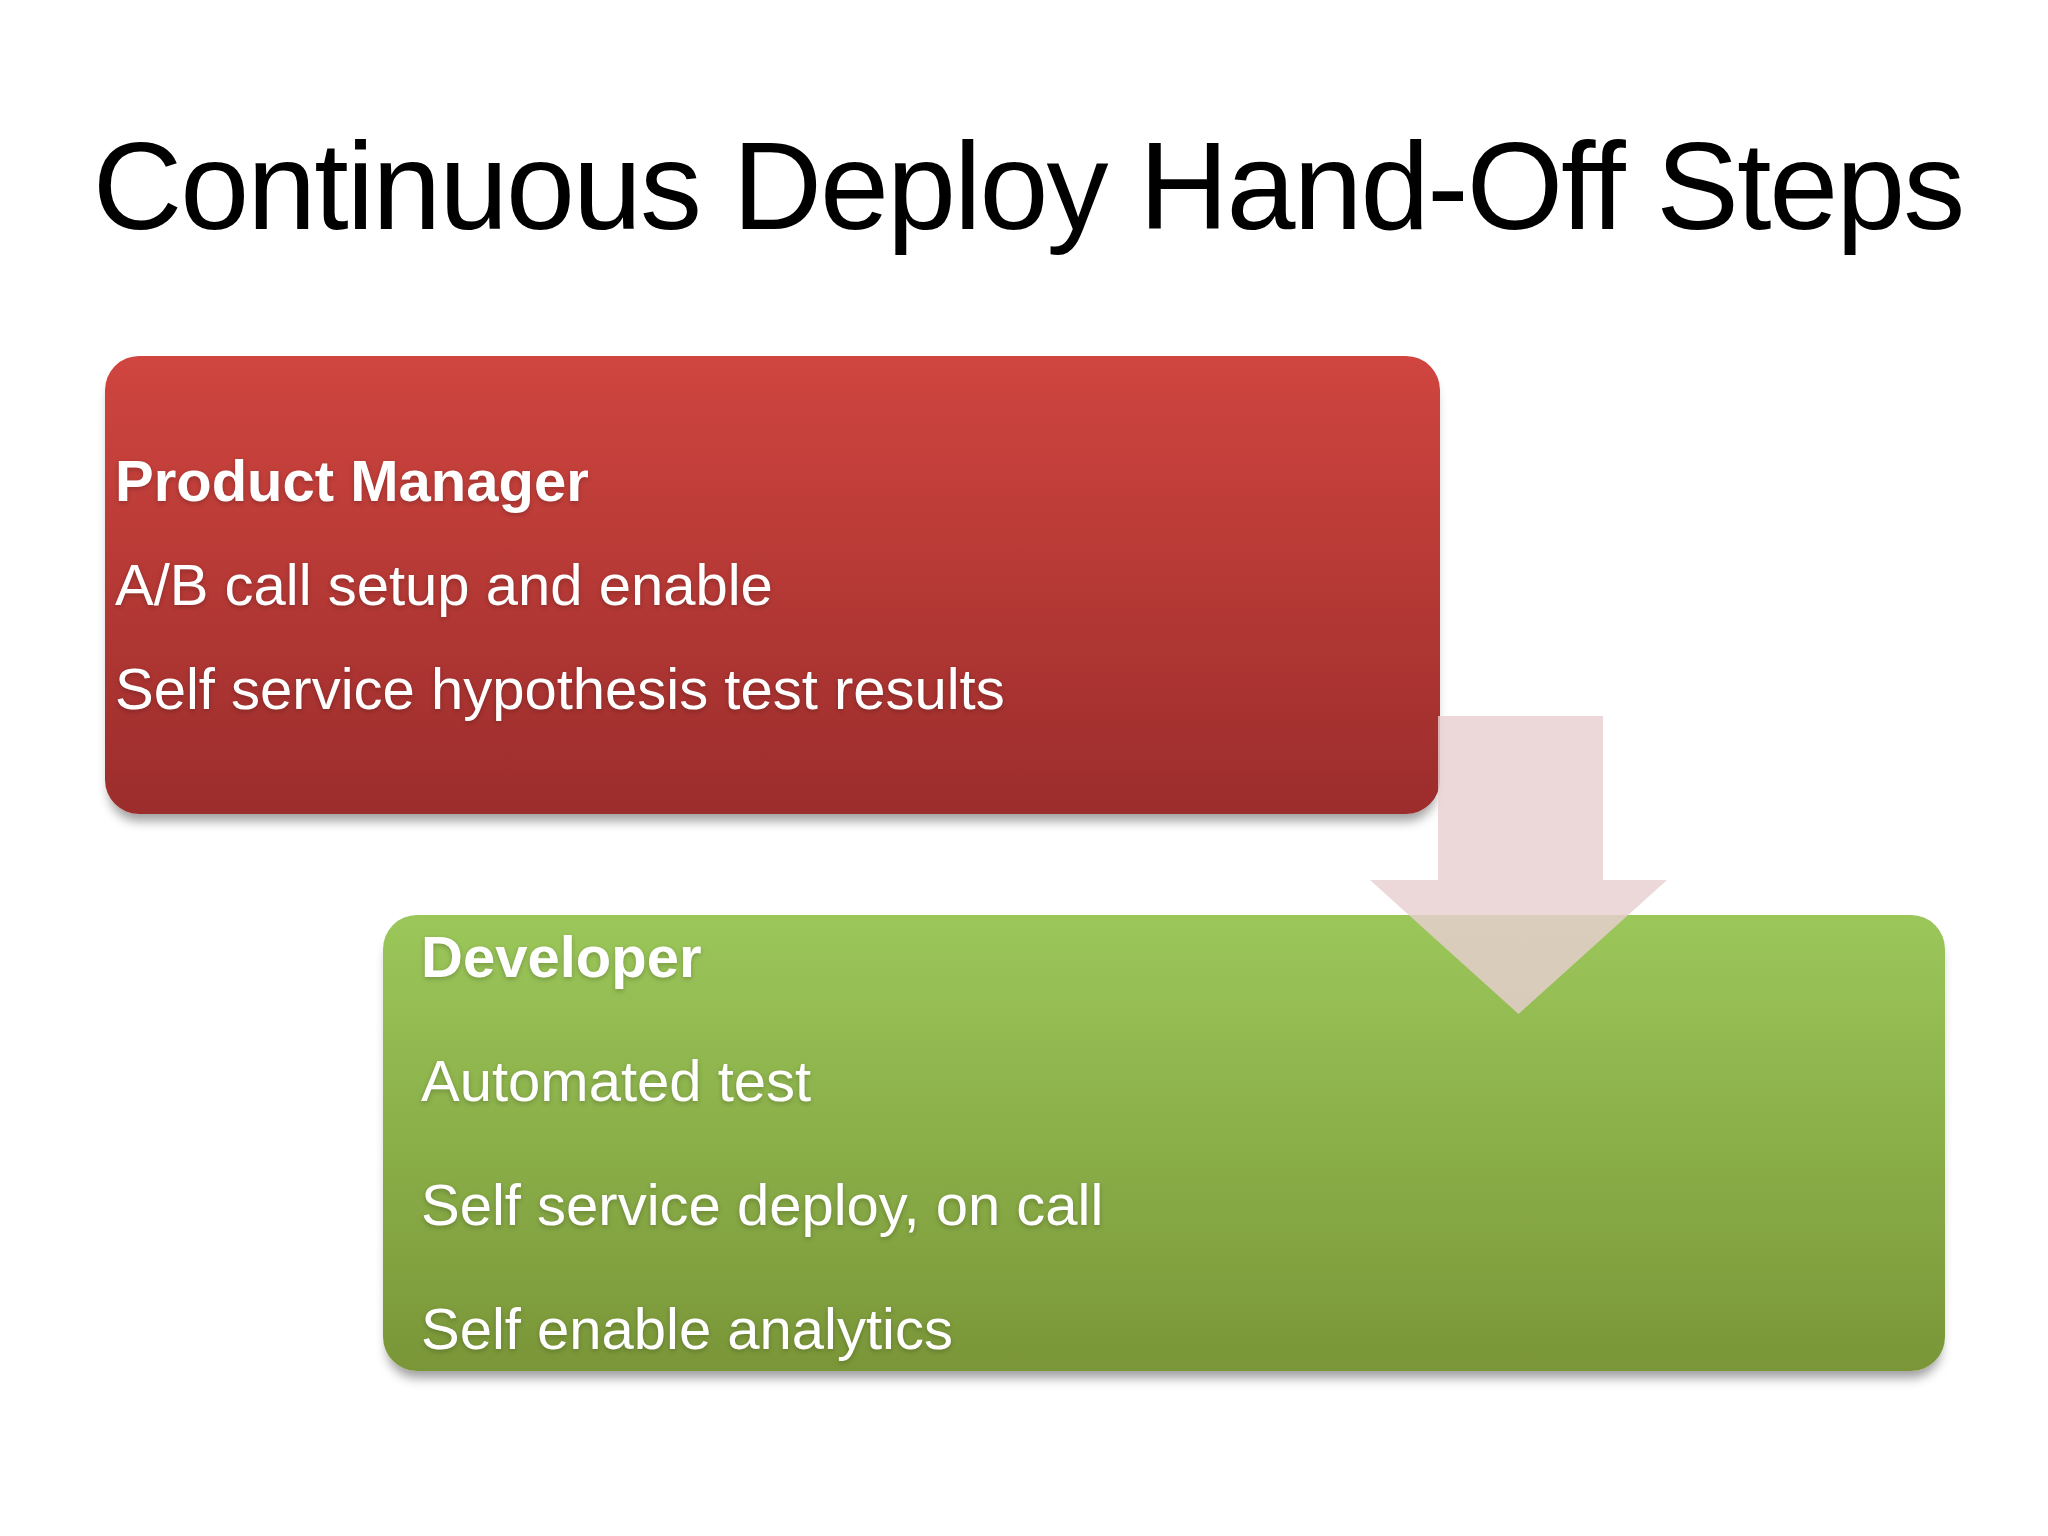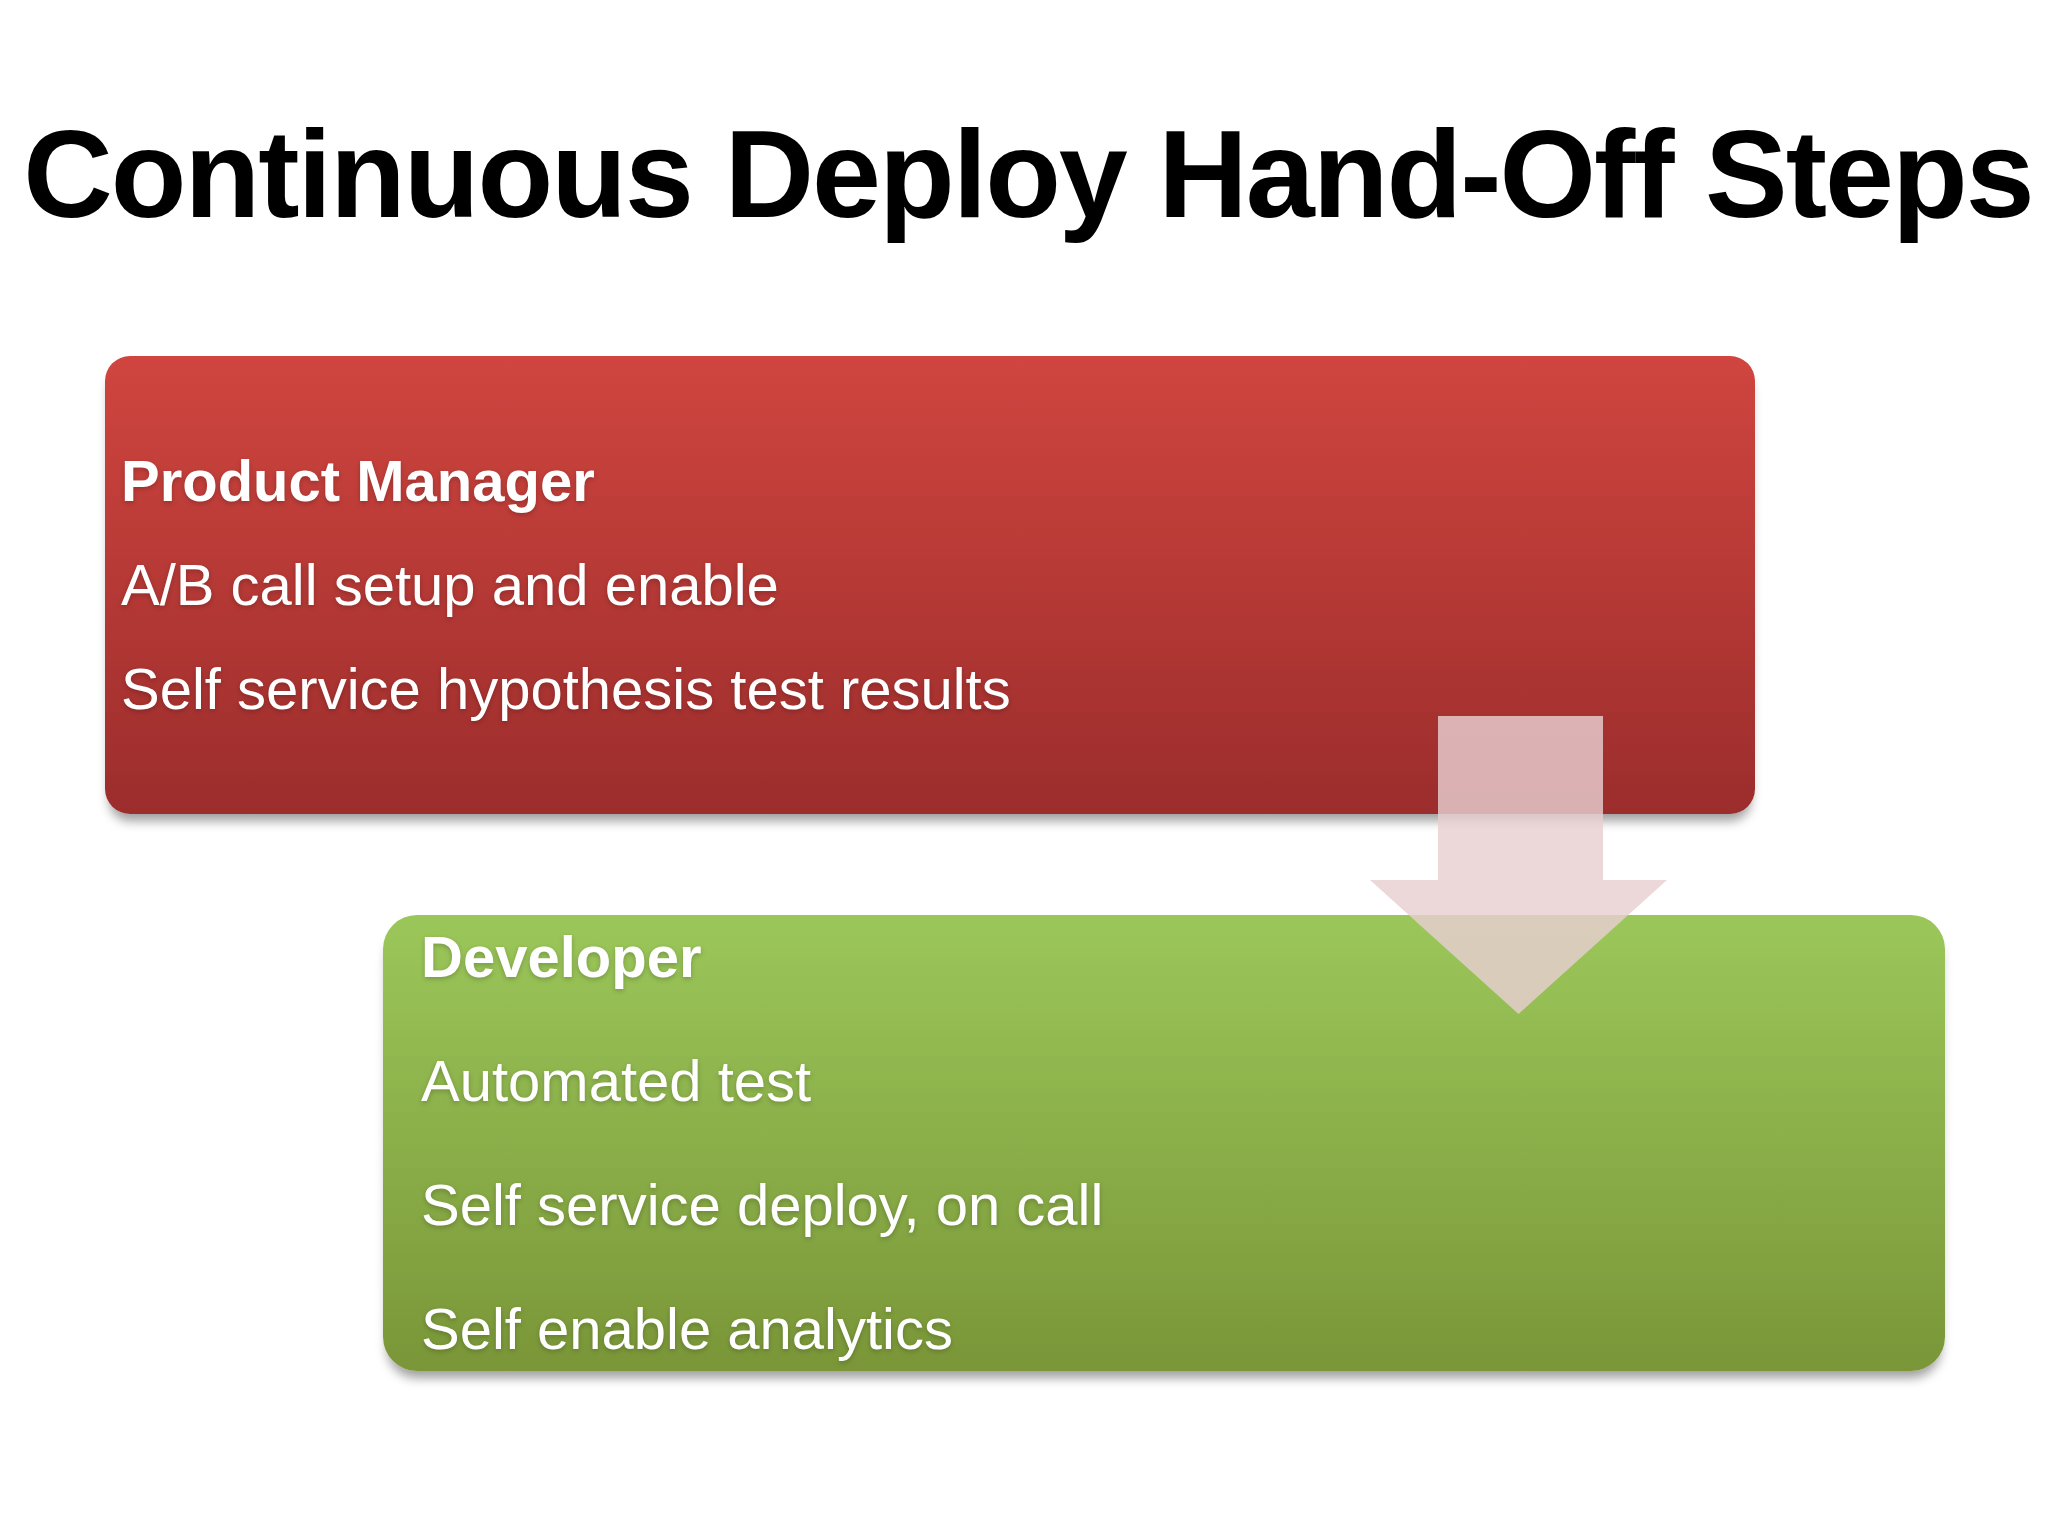--- a/index.html
+++ b/index.html
@@ -15,25 +15,25 @@
     position: relative;
     width: 2048px;
     height: 1536px;
     background: #ffffff;
   }
   .slide-title {
     position: absolute;
     left: 8px;
     right: 0;
     top: 100px;
-    margin: 0;
+    margin: 12px;
     text-align: center;
     font-size: 124px;
     line-height: 1.2;
-    font-weight: 700;
+    font-weight: 400;
     letter-spacing: -2px;
     color: #000000;
   }
   .box {
     position: absolute;
     border-radius: 34px;
     box-shadow: 0 11px 11px -4px rgba(0,0,0,0.38);
     display: flex;
     flex-direction: column;
     justify-content: center;
@@ -47,26 +47,25 @@
     line-height: 104px;
     white-space: nowrap;
     text-shadow: 0 2px 5px rgba(0,0,0,0.22);
   }
   .box p.role {
     font-weight: 700;
   }
   .box-product-manager {
     left: 105px;
     top: 356px;
-    width: 1650px;
+    width: 1335px;
     height: 458px;
-    padding-left: 16px;
+    padding-left: 10px;
     padding-right: 40px;
     background: linear-gradient(180deg, #d0453f 0%, #9b2d2c 100%);
-    border-radius: 25px;
   }
   .box-developer {
     left: 383px;
     top: 915px;
     width: 1562px;
     height: 456px;
     padding-left: 38px;
     padding-right: 40px;
     background: linear-gradient(180deg, #9bc75a 0%, #7a9638 100%);
     gap: 20px;

